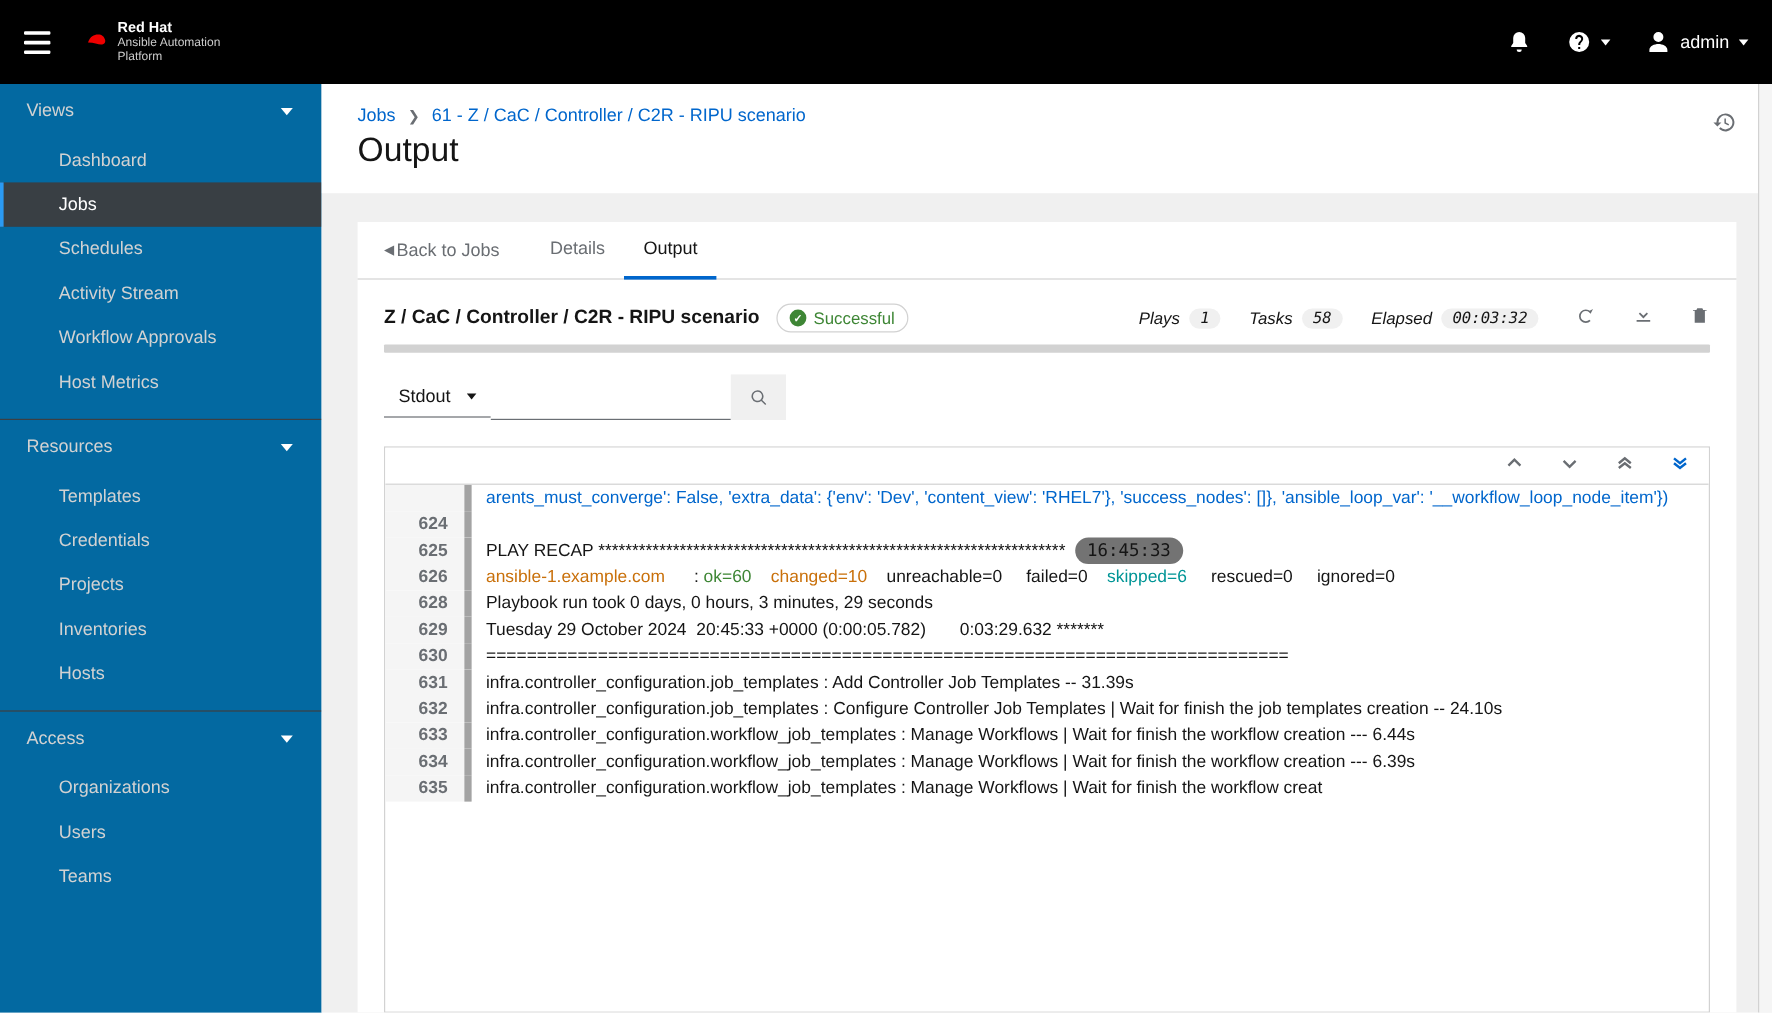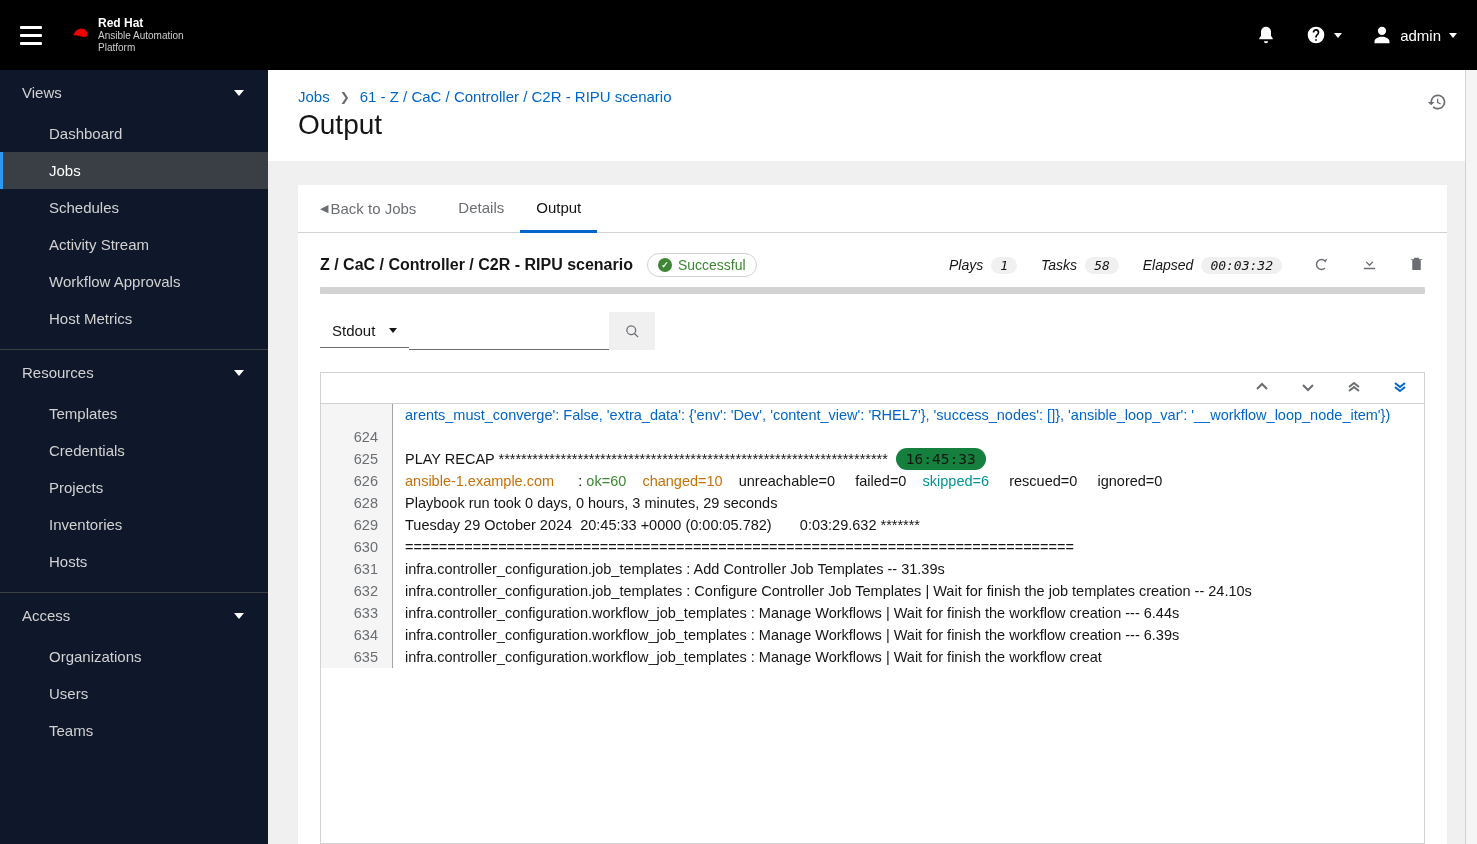--- a/index.html
+++ b/index.html
@@ -20,21 +20,21 @@
 .header-icon svg { fill: #fff; }
 .help-group { display: flex; align-items: center; gap: 8px; cursor: pointer; }
 .user-group { display: flex; align-items: center; gap: 8px; cursor: pointer; }
 .user-name { font-size: 15px; }
 .caret-down { width: 0; height: 0; border-left: 4px solid transparent; border-right: 4px solid transparent; border-top: 5px solid #fff; }
 
 
 .shell { display: flex; height: calc(100% - 70px); }
 
 
-.sidebar { width: 268px; background: #0f172a; color: #fff; overflow-y: auto; flex-shrink: 0; }
+.sidebar { width: 268px; background: #0369a1; color: #fff; overflow-y: auto; flex-shrink: 0; }
 .nav-group-header { display: flex; align-items: center; justify-content: space-between; padding: 14px 24px 14px 22px; cursor: pointer; font-size: 15px; color: #d2d2d2; }
 .nav-group-header .chev { width: 0; height: 0; border-left: 5px solid transparent; border-right: 5px solid transparent; border-top: 6px solid #fff; }
 .nav-items { padding-bottom: 12px; }
 .nav-item { display: flex; align-items: center; height: 37px; padding: 0 24px 0 46px; font-size: 15px; color: #d2d2d2; cursor: pointer; border-left: 3px solid transparent; text-align: center; }
 .nav-item.active { background: #393f44; border-left-color: #2b9af3; color: #fff; }
 .nav-separator { height: 1px; background: #3c3f42; margin: 0; }
 
 
 .main { flex: 1; display: flex; flex-direction: column; background: #f0f0f0; overflow: hidden; position: relative; }
 .scroll-gutter { position: absolute; right: 0; top: 0; width: 12px; height: 100%; border-left: 1px solid #d2d2d2; background: #f5f5f5; }
@@ -87,27 +87,27 @@
 
 .output-wrap { margin: 22px 22px 0 22px; border: 1px solid #d2d2d2; flex: 1; display: flex; flex-direction: column; overflow: hidden; }
 .output-toolbar { display: flex; justify-content: flex-end; gap: 34px; padding: 6px 18px; border-bottom: 1px solid #d2d2d2; background: #fff; }
 .out-btn { cursor: pointer; color: #6a6e73; }
 .out-btn svg { width: 12px; height: 12px; stroke: #6a6e73; stroke-width: 2; fill: none; }
 .out-btn.primary svg { stroke: #0066cc; }
 .output-body { flex: 1; overflow: auto; position: relative; font-family: "Menlo", "Consolas", monospace; font-size: 14.5px; line-height: 22px; }
 .output-body::-webkit-scrollbar { width: 14px; }
 .output-body::-webkit-scrollbar-thumb { background: #c1c1c1; }
 .line { display: flex; }
-.ln { width: 72px; flex-shrink: 0; text-align: right; padding-right: 14px; color: #6a6e73; background: #f5f5f5; user-select: none; border-right: 1px solid #a3a3a3; }
+.ln { width: 72px; flex-shrink: 0; text-align: right; padding-right: 14px; color: #6a6e73; background: #f5f5f5; user-select: none; border-right: 6px solid #a3a3a3; font-weight: bold; }
 .lc { flex: 1; padding: 0 12px; word-break: break-all; white-space: pre-wrap; }
 .c-blue { color: #0066cc; }
 .c-orange { color: #c9700a; }
 .c-green { color: #3e8635; }
 .c-cyan { color: #009596; }
-.ts-badge { display: inline-block; background: #15803d; border-radius: 12px; padding: 0 10px; margin-left: 8px; font-family: monospace; color: #151515; }
+.ts-badge { display: inline-block; background: #737373; border-radius: 12px; padding: 0 10px; margin-left: 8px; font-family: monospace; color: #151515; }
 </style>
 </head>
 <body>
 
 <div class="header">
   <div class="hamburger">
     <span></span>
       <span></span>
       <span></span>
   </div>

